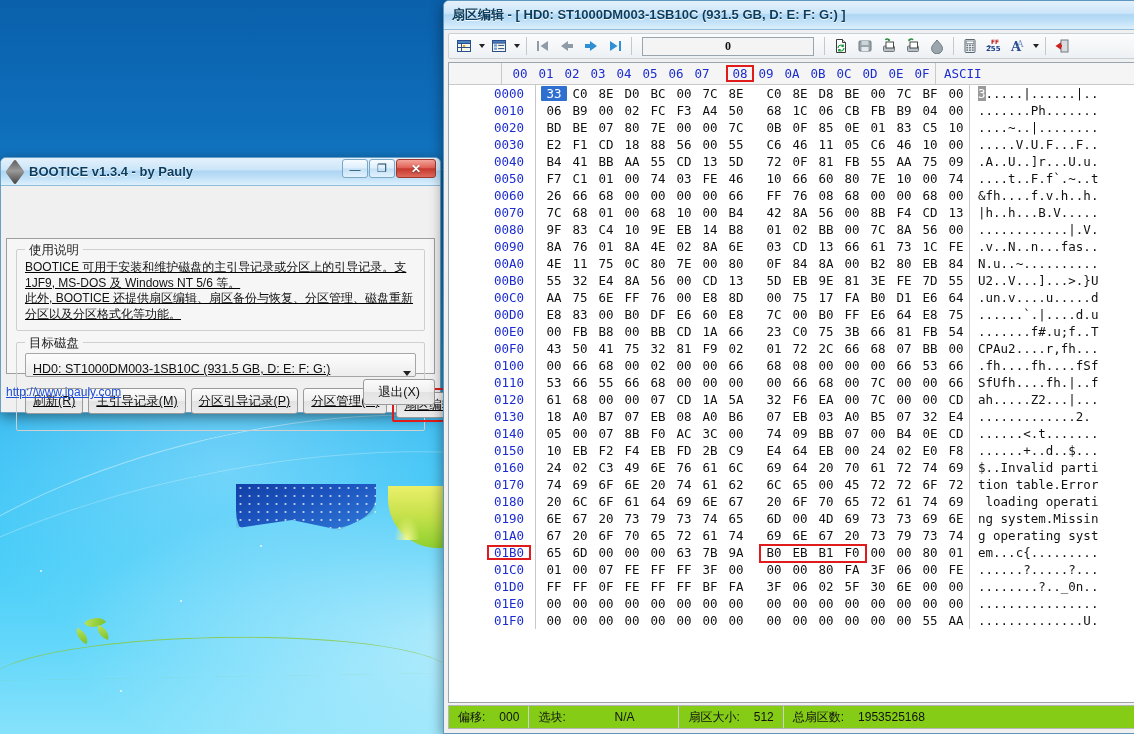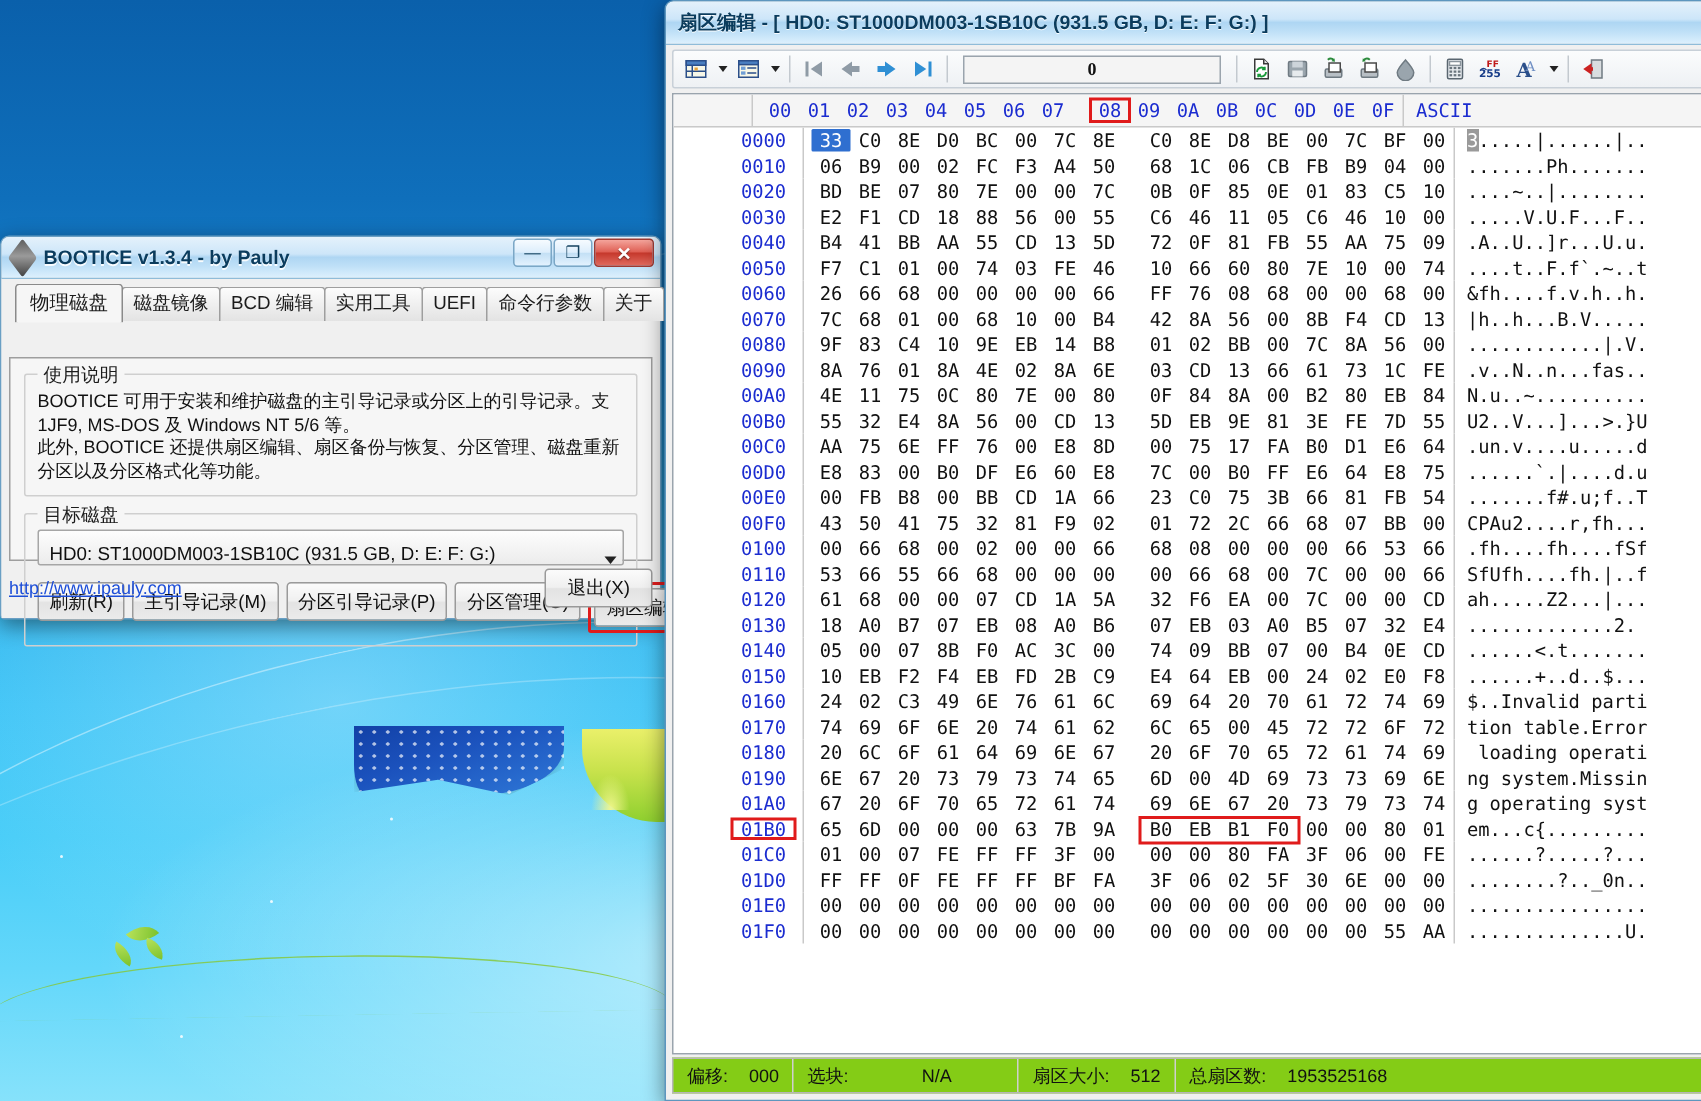--- a/index.html
+++ b/index.html
@@ -141,21 +141,21 @@
     cursor: default;
     white-space: nowrap;
   }
   .tab.active { background: #f6f6f6; padding: 4px 9px 6px 9px; border-color: #8a8a8a; position: relative; top: 1px; z-index: 4; font-size: 13px; }
 
   .tabpage {
     border: 1px solid #9e9e9e; background: #f6f6f6;
     position: absolute; left: 5px; right: 5px; top: 52px; bottom: 38px;
     padding: 10px 9px;
   }
-  .group { border: 1px solid #cfcfcf; border-radius: 2px; position: relative; padding: 10px 8px 8px 8px; margin-bottom: 11px; }
+  .group { border: 1px solid #cfcfcf; border-radius: 2px; position: relative; padding: 10px 8px 8px 8px; margin-bottom: 11px; text-decoration: underline; }
   .group > .glabel {
     position: absolute; top: -8px; left: 8px; background: #f6f6f6;
     padding: 0 4px; font-size: 12.5px; color: #1b1b1b;
   }
   .desc { font-size: 12px; color: #111; line-height: 15.5px; }
   .desc p { margin: 0; }
 
   .combo {
     height: 24px; border: 1px solid #a6a6a6; background: linear-gradient(180deg,#fdfdfd,#ececec);
     border-radius: 2px; display: flex; align-items: flex-end; padding: 0 4px 0 7px;
@@ -284,29 +284,20 @@
     <div id="bt-icon"></div>
     <div class="title-text">BOOTICE v1.3.4 - by Pauly</div>
     <div class="winbtns">
       <div class="wb">—</div>
       <div class="wb">❐</div>
       <div class="wb close">✕</div>
     </div>
   </div>
 
   <div id="bt-body">
-    <div class="tabstrip" id="bt-tabs">
-        <div class="tab active"><span>物理磁盘</span></div>
-        <div class="tab"><span>磁盘镜像</span></div>
-        <div class="tab"><span>BCD 编辑</span></div>
-        <div class="tab"><span>实用工具</span></div>
-        <div class="tab"><span>UEFI</span></div>
-        <div class="tab"><span>命令行参数</span></div>
-        <div class="tab"><span>关于</span></div>
-      </div>
 
     <div class="tabpage">
       <div class="group">
         <div class="glabel">使用说明</div>
         <div class="desc" id="bt-usage">
             <p>BOOTICE 可用于安装和维护磁盘的主引导记录或分区上的引导记录。支</p>
             <p>1JF9, MS-DOS 及 Windows NT 5/6 等。</p>
             <p>此外, BOOTICE 还提供扇区编辑、扇区备份与恢复、分区管理、磁盘重新</p>
             <p>分区以及分区格式化等功能。</p>
           </div>

